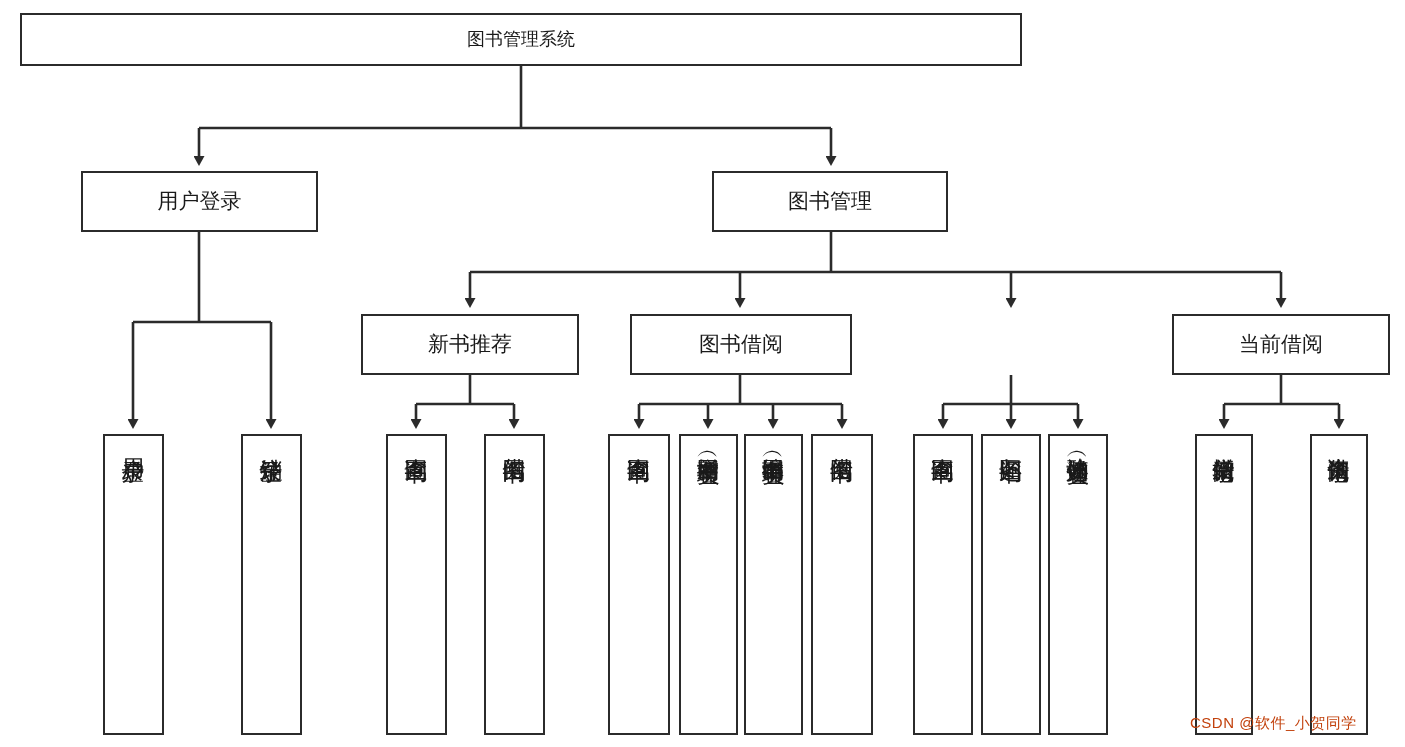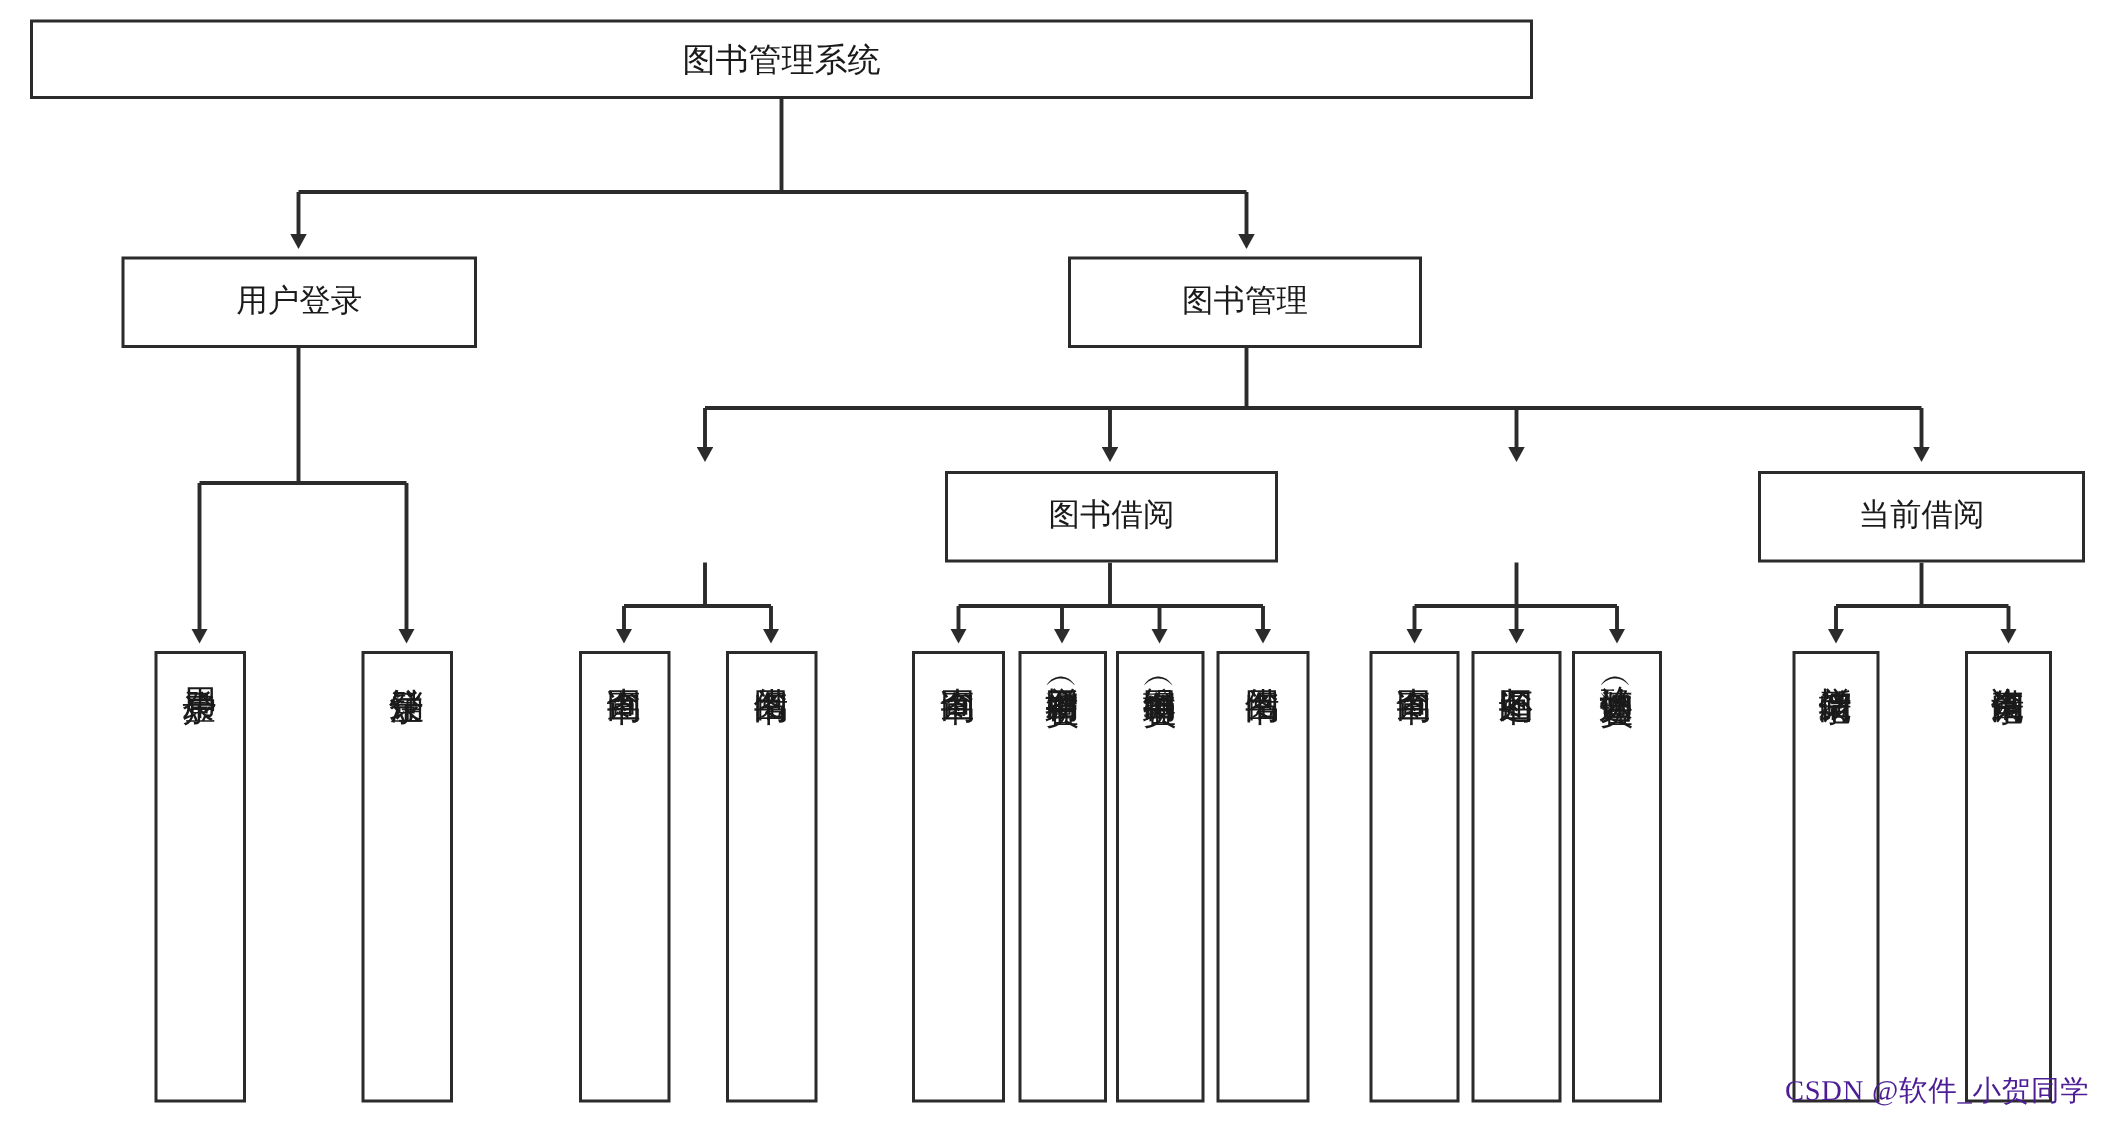--- a/index.html
+++ b/index.html
@@ -40,47 +40,46 @@
   .node .label {
     text-align: center;
     line-height: 1.18;
     white-space: nowrap;
   }
   
   .node.h .label {
     font-size: 21px;
   }
   .node.root .label {
-    font-size: 22px;
+    font-size: 18px;
   }
   
   .node.v {
     align-items: flex-start;
     justify-content: center;
     padding-top: 4px;
   }
   .node.v .label {
     writing-mode: vertical-rl;
     text-orientation: upright;
     font-size: 23px;
     letter-spacing: 1px;
     line-height: 1.05;
     white-space: nowrap;
   }
   .node.v.tall .label {
     font-size: 22px;
   }
   .watermark {
     position: absolute;
-    font-size: 19px;
-    color: #4c1d95;
+    font-size: 15px;
+    color: #c2410c;
     white-space: nowrap;
     z-index: 3;
     letter-spacing: 0.5px;
-    font-family: Liberation Serif, serif;
   }
 </style>
 </head>
 <body>
 
 <div id="canvas">
 
   <svg id="wires" viewBox="0 0 1405 747">
     <defs>
       <marker id="arw" markerWidth="10" markerHeight="11" refX="1" refY="5.5" orient="auto" markerUnits="userSpaceOnUse">
@@ -135,20 +134,23 @@
     <span class="label">图书管理系统</span>
   </div>
 
   <div class="node h" style="left:81px; top:171px; width:237px; height:61px;">
     <span class="label">用户登录</span>
   </div>
   <div class="node h" style="left:712px; top:171px; width:236px; height:61px;">
     <span class="label">图书管理</span>
   </div>
 
+  <div class="node h" style="left:361px; top:314px; width:218px; height:61px;">
+    <span class="label">新书推荐</span>
+  </div>
   <div class="node h" style="left:630px; top:314px; width:222px; height:61px;">
     <span class="label">图书借阅</span>
   </div>
   <div class="node h" style="left:1172px; top:314px; width:218px; height:61px;">
     <span class="label">当前借阅</span>
   </div>
 
   <div class="node v" style="left:103px; top:434px; width:61px; height:301px;">
     <span class="label">用户登录</span>
   </div>

